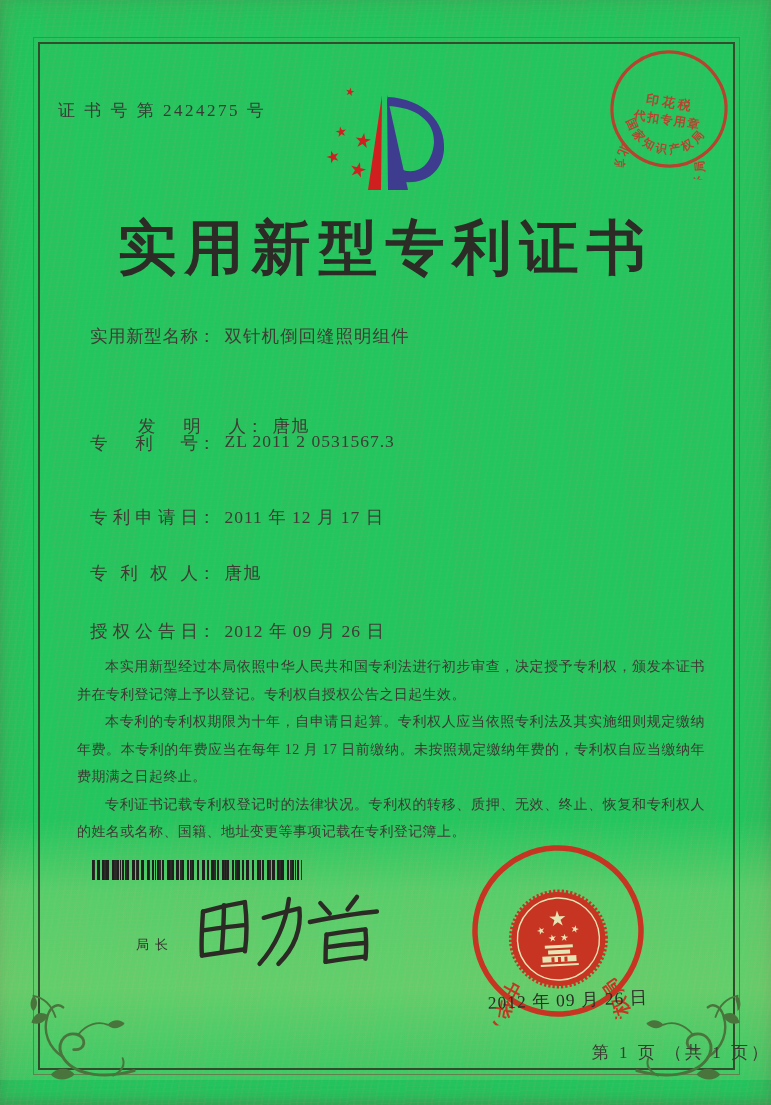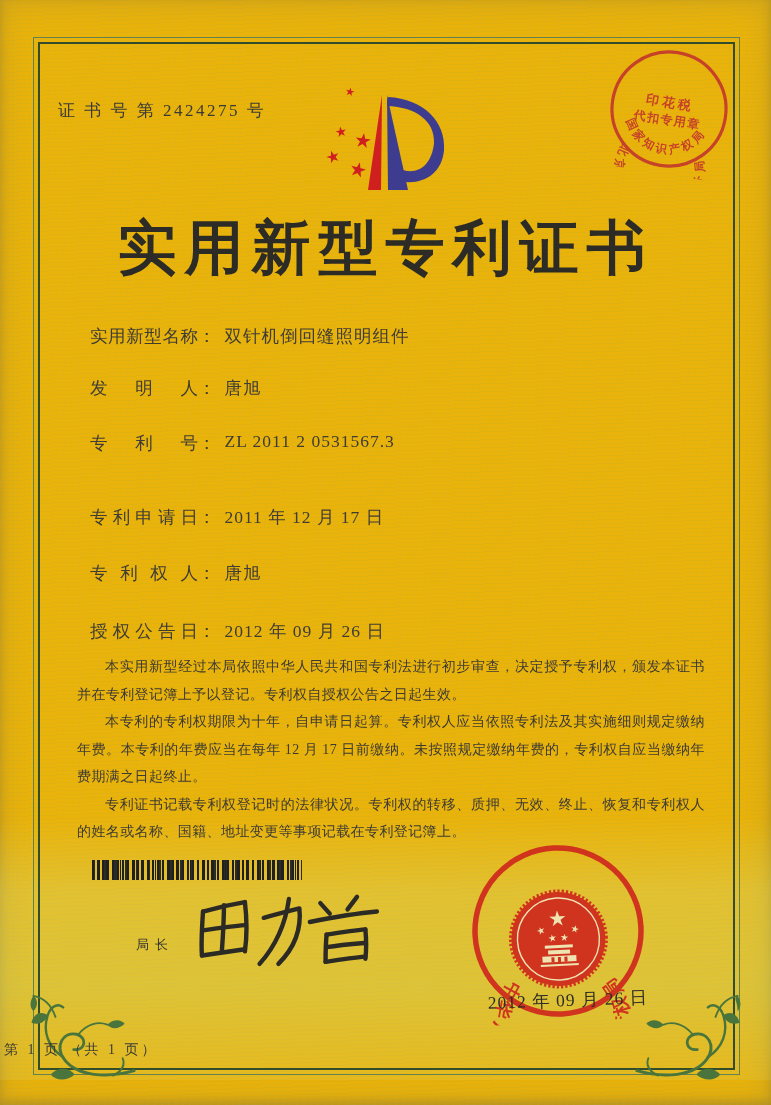--- a/index.html
+++ b/index.html
@@ -3,21 +3,21 @@
 <meta charset="utf-8">
 <style>
   html,body{margin:0;padding:0;}
   body{
     width:771px;height:1105px;
     font-family:"Liberation Serif","DejaVu Serif",serif;
     background:#cfc8b2;
   }
   .page{
     position:relative;width:771px;height:1105px;overflow:hidden;
-    background:#eab308;
+    background:#22c55e;
     box-shadow:inset 0 0 30px rgba(120,110,75,.28), inset 0 -4px 8px rgba(80,80,60,.25);
   }
   
   .texture{
     position:absolute;inset:0;pointer-events:none;
     background:
       repeating-linear-gradient(178deg, rgba(150,160,100,.10) 0 1px, rgba(0,0,0,0) 1px 4px),
       repeating-linear-gradient(100deg, rgba(190,170,140,.06) 0 2px, rgba(0,0,0,0) 2px 7px);
   }
   .tint-band{
@@ -39,43 +39,43 @@
   .stamp-center1{font-size:13px;letter-spacing:3px;fill:#c3392b;font-weight:bold;text-anchor:middle;}
   .stamp-center2{font-size:12px;letter-spacing:1.5px;fill:#c3392b;font-weight:bold;text-anchor:middle;}
 
   .title{position:absolute;left:0;right:0;top:209px;text-align:center;
          font-size:59px;font-weight:700;letter-spacing:8px;color:#2c2b26;}
 
   .field-row{position:absolute;left:90px;white-space:nowrap;font-size:17.5px;color:#3f3c34;text-decoration:underline;}
   .field-row .lab{display:inline-block;width:108px;text-align:justify;text-align-last:justify;vertical-align:top;}
   .field-row .sep{display:inline-block;vertical-align:top;}
   .field-row .val{display:inline-block;margin-left:9px;vertical-align:top;letter-spacing:1px;}
-  .fr0{top:324px;} .fr1{top:376px;} .fr2{top:431px;} .fr3{top:505px;} .fr4{top:561px;} .fr5{top:619px;}
+  .fr0{top:324px;} .fr1{top:414px;margin-left:48px;} .fr2{top:431px;} .fr3{top:505px;} .fr4{top:561px;} .fr5{top:619px;}
 
   .paragraphs{position:absolute;left:77px;top:653px;width:628px;}
   .paragraphs p{margin:0;font-size:14px;line-height:27.5px;text-indent:2em;
                 color:#3d3a32;letter-spacing:.4px;text-align:justify;}
 
   .barcode{position:absolute;left:92px;top:860px;width:210px;height:20px;
     background:
       repeating-linear-gradient(90deg,#20201e 0 2px,rgba(0,0,0,0) 2px 5px),
       repeating-linear-gradient(90deg,#20201e 0 1px,rgba(0,0,0,0) 1px 7px),
       repeating-linear-gradient(90deg,#2b2b28 0 3px,rgba(0,0,0,0) 3px 11px);
   }
 
   .sig-title{position:absolute;left:136px;top:936px;font-size:13px;letter-spacing:6px;color:#33322c;}
   .signature-svg{position:absolute;left:186px;top:878px;}
 
   .seal-svg{position:absolute;left:467px;top:840px;transform:rotate(-3deg);opacity:.93;}
   .seal-ring-text{font-size:18.5px;letter-spacing:3px;fill:#cf2a1d;font-weight:bold;}
   .seal-date{position:absolute;left:484px;top:988px;width:168px;text-align:center;
              font-size:17.5px;color:#2e2c26;letter-spacing:1px;transform:rotate(-2deg);white-space:nowrap;}
 
-  .footer{position:absolute;left:4px;right:0;top:1041px;text-align:left;
-          font-size:14px;letter-spacing:3px;color:#3c3b33;}
+  .footer{position:absolute;left:4px;right:0;top:1041px;text-align:right;
+          font-size:17px;letter-spacing:3px;color:#3c3b33;}
 </style>
 </head>
 <body>
 
 <svg width="0" height="0" style="position:absolute" aria-hidden="true">
   <defs>
     <path id="star" d="M0,-1 L0.588,0.809 L-0.951,-0.309 L0.951,-0.309 L-0.588,0.809 Z"></path>
   </defs>
 </svg>
 

